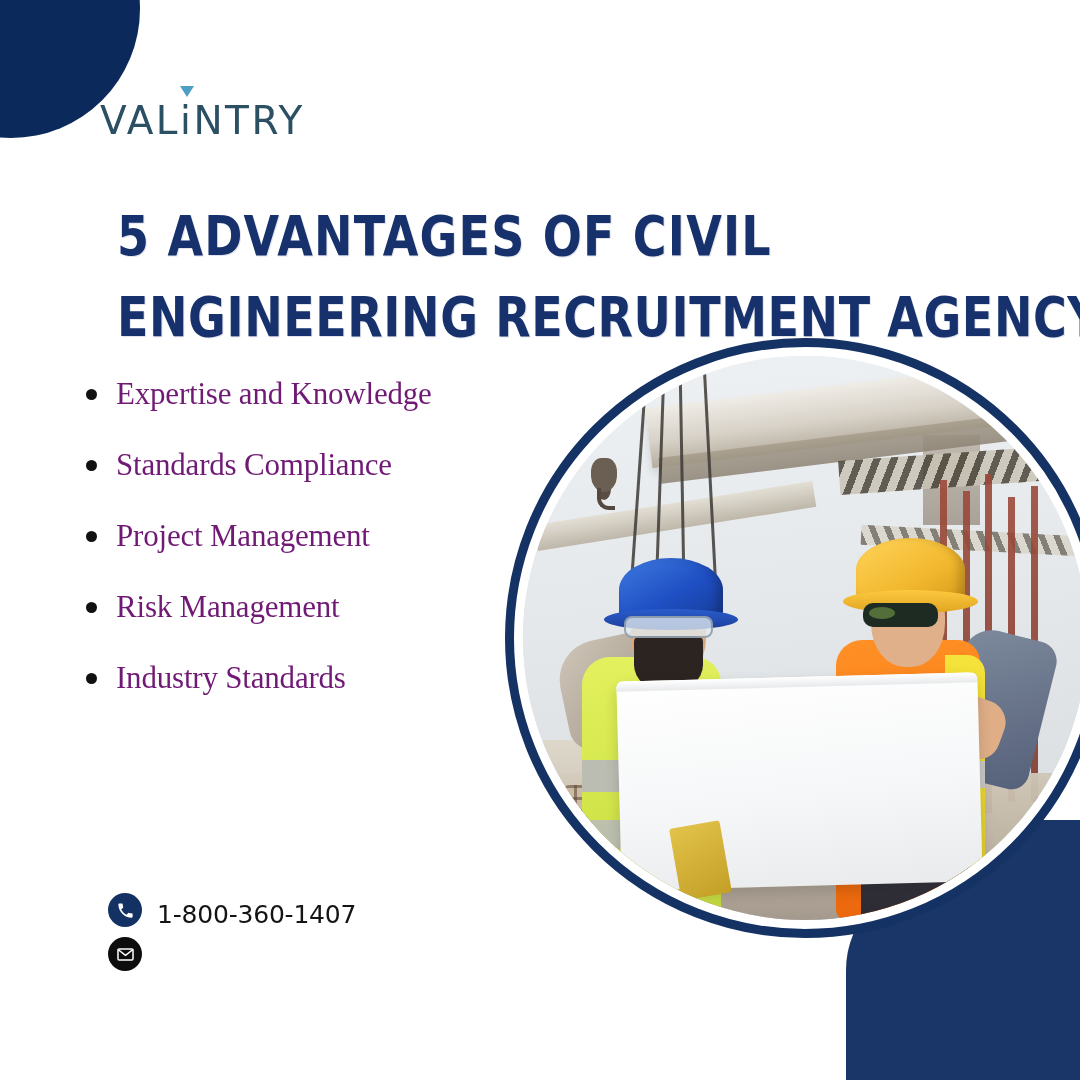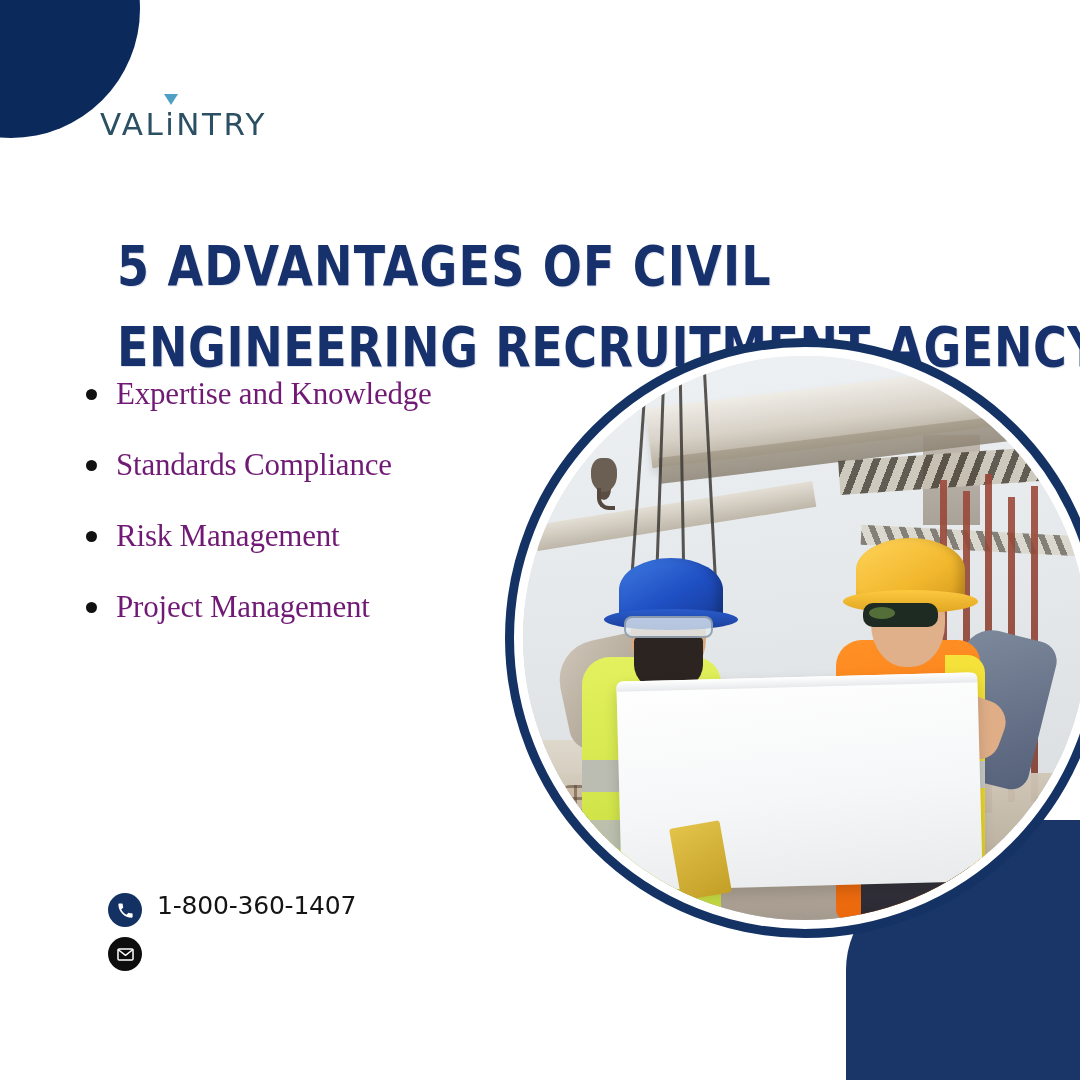--- a/index.html
+++ b/index.html
@@ -43,21 +43,21 @@
   
   .logo {
     position:absolute;
     left:100px; top:84px;
     display:flex;
     align-items:flex-end;
     height:56px;
   }
   .logo-word {
     font-family:"DejaVu Sans", sans-serif;
-    font-size:31px;
+    font-size:39px;
     font-weight:400;
     letter-spacing:2.5px;
     color:#2b4f63;
     line-height:1;
     position:relative;
     display:inline-block;
   }
   .logo-i-wrap { position:relative; display:inline-block; }
   .logo-i-dot {
     position:absolute;
@@ -65,21 +65,21 @@
     transform:translateX(-50%);
     width:0; height:0;
     border-left:7px solid transparent;
     border-right:7px solid transparent;
     border-top:11px solid #4d9fc4;
   }
 
   
   .headline {
     position:absolute;
-    left:117px; top:232px;
+    left:117px; top:202px;
     width:850px;
   }
   .headline-line {
     font-family:"DejaVu Sans", sans-serif;
     font-weight:700;
     font-size:46px;
     line-height:59px;
     letter-spacing:1.2px;
     color:#17316c;
     white-space:nowrap;
@@ -413,21 +413,21 @@
     transform:rotate(-10deg);
   }
 
   
   .contact {
     position:absolute;
     left:108px; top:893px;
   }
   .contact-row {
     display:flex;
-    align-items:flex-start;
+    align-items:flex-end;
     margin-bottom:10px;
   }
   .c-icon {
     width:34px; height:34px;
     border-radius:50%;
     display:flex;
     align-items:center;
     justify-content:center;
     flex:0 0 34px;
   }
@@ -458,22 +458,23 @@
   </div>
 
   <div class="headline">
     <div class="headline-line l1">5 ADVANTAGES OF CIVIL</div>
     <div class="headline-line l2">ENGINEERING RECRUITMENT AGENCY</div>
   </div>
 
   <ul class="bullets">
     <li>Expertise and Knowledge</li>
     <li>Standards Compliance</li>
+    <li>Project Management</li>
     <li>Risk Management</li>
-    <li>Project Management</li>
+    <li>Industry Standards</li>
   </ul>
 
   <div class="photo-ring">
     <div class="photo">
       <div class="sky"></div>
       <div class="col-block"></div>
       <div class="beam-main"></div>
       <div class="beam-shadow"></div>
       <div class="beam-lower"></div>
       <div class="truss"></div>

